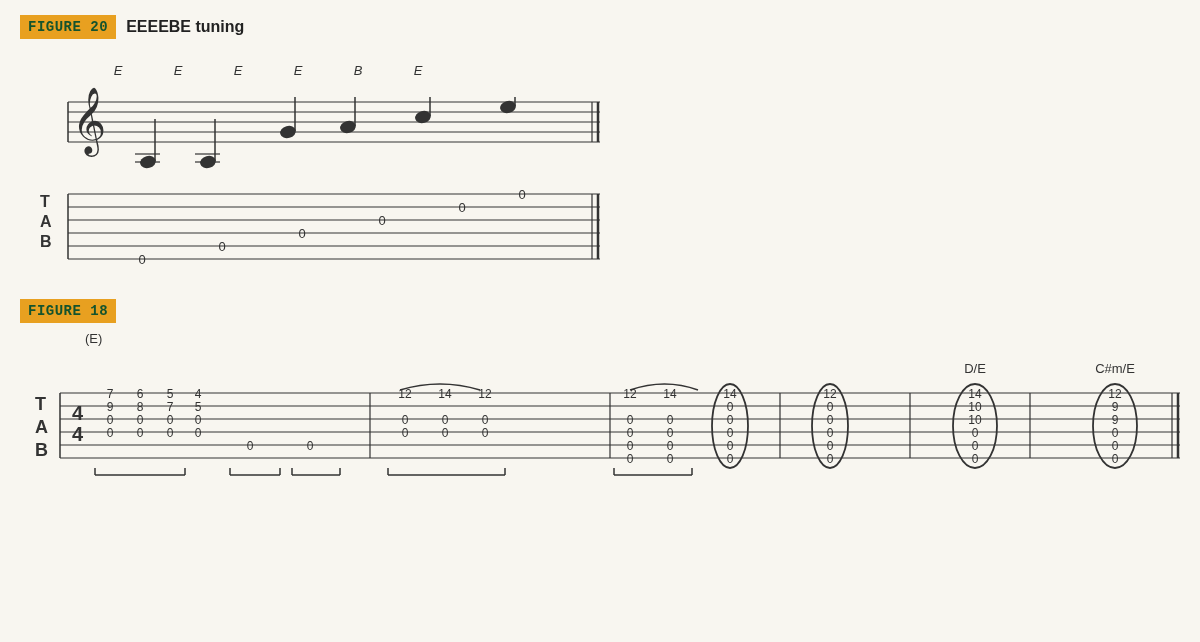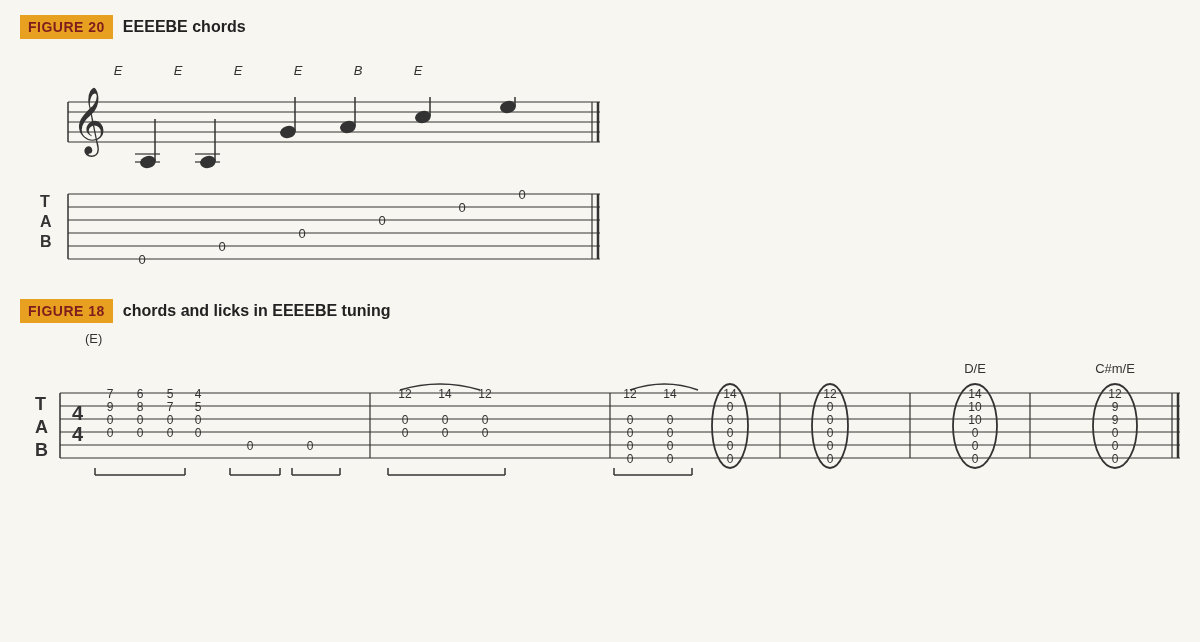--- a/index.html
+++ b/index.html
@@ -17,26 +17,26 @@
       height: 642px;
       background: #f8f6f0;
       padding: 15px 20px;
       position: relative;
     }
 
     
     .figure-badge {
       display: inline-block;
       background: #e8a020;
-      color: #7f1d1d;
+      color: #14532d;
       font-weight: bold;
       font-size: 14px;
       padding: 4px 8px;
       letter-spacing: 0.5px;
-      font-family: Liberation Sans, sans-serif;
+      font-family: Liberation Mono, monospace;
     }
 
     .figure-title {
       font-family: Arial, sans-serif;
       font-size: 16px;
       font-weight: bold;
       color: #222;
       margin-left: 10px;
     }
 
@@ -70,21 +70,21 @@
     }
   </style>
 </head>
 <body>
 
 <div class="page">
 
   <div class="figure20-container">
     <div class="figure-header">
       <span class="figure-badge">FIGURE 20</span>
-      <span class="figure-title">EEEEBE chords</span>
+      <span class="figure-title">EEEEBE tuning</span>
     </div>
 
     <div class="figure20-content">
 
       <div style="position:relative; display:flex; flex-direction:column;">
 
         <div style="position:absolute; top:16px; left:58px; display:flex; gap:0px; font-family:Arial,sans-serif; font-size:13px; font-style:italic; color:#333; z-index:10;">
           <span style="width:60px; text-align:center;">E</span>
           <span style="width:60px; text-align:center;">E</span>
           <span style="width:60px; text-align:center;">E</span>
@@ -161,21 +161,20 @@
 
           <text x="492" y="30" font-size="13" font-family="Arial,sans-serif" fill="#333" text-anchor="middle">0</text>
         </svg>
       </div>
     </div>
   </div>
 
   <div class="figure21-container">
     <div class="figure-header">
       <span class="figure-badge">FIGURE 18</span>
-      <span class="figure-title">chords and licks in EEEEBE tuning</span>
     </div>
 
     <div class="figure21-content">
       
       <div style="font-family:Arial,sans-serif; font-size:13px; color:#333; margin-left:55px; margin-bottom:2px;">(E)</div>
 
       
       <svg width="1160" height="155">
 
         <text x="5" y="62" font-size="18" font-weight="bold" font-family="Arial,sans-serif" fill="#333">T</text>

